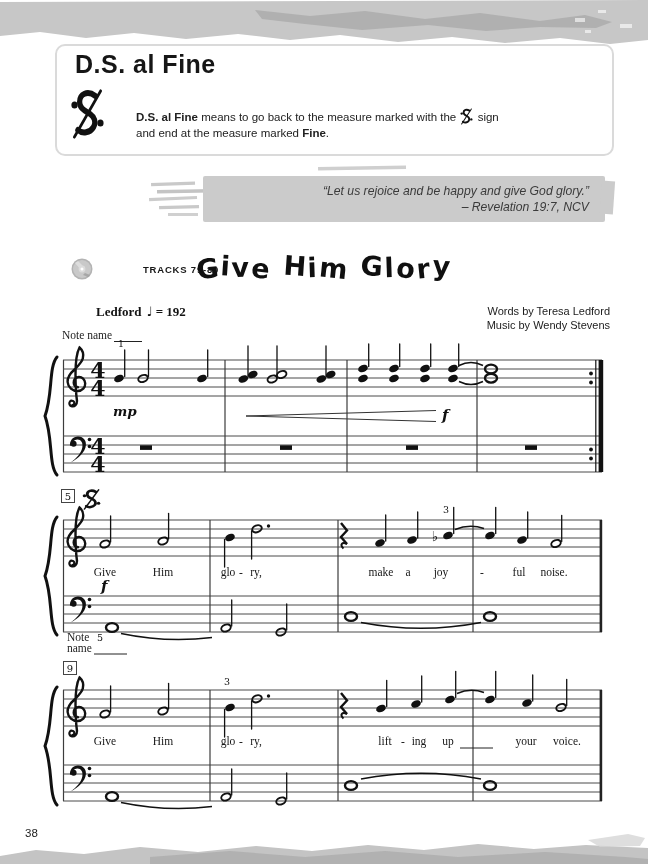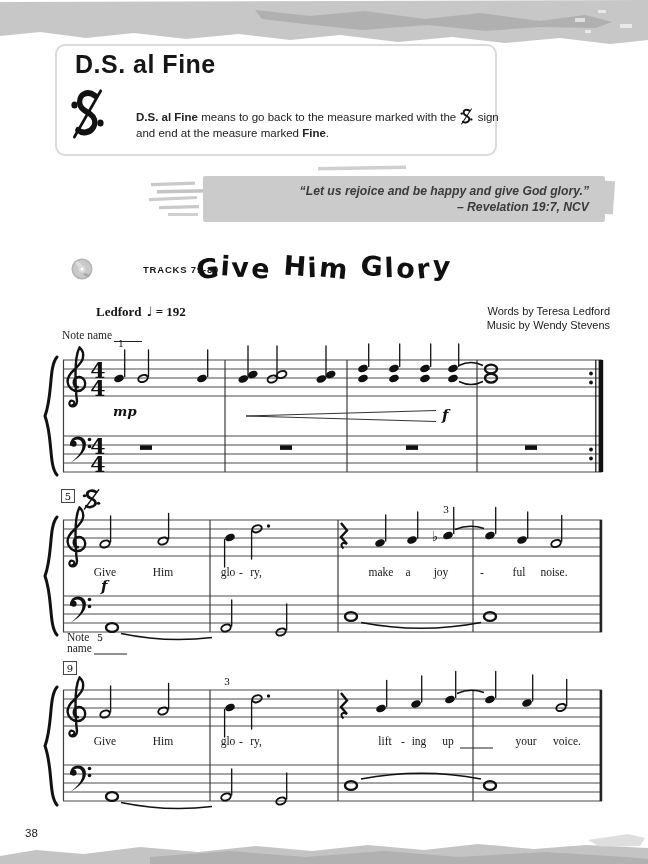--- a/index.html
+++ b/index.html
@@ -18,37 +18,37 @@
   .lbl{font:11.5px "Liberation Serif",serif;fill:#222;}
   .fing{font:9.5px "DejaVu Serif",serif;fill:#111;text-anchor:middle;}
   .mnum{font:10px "DejaVu Serif",serif;fill:#111;text-anchor:middle;}
   .ts{font:bold 22px "DejaVu Serif",serif;fill:#111;text-anchor:middle;}
   .dynmp{font:italic bold 13.5px "DejaVu Serif",serif;fill:#111;}
   .dynf{font:italic bold 15px "DejaVu Serif",serif;fill:#111;}
   .flat{font:14px "DejaVu Sans",sans-serif;fill:#111;text-anchor:middle;}
   .blank{stroke:#222;stroke-width:1;}
 
   
-  .lesson-box{position:absolute;left:55px;top:44px;width:442px;height:112px;z-index:2;
+  .lesson-box{position:absolute;left:55px;top:44px;width:559px;height:112px;z-index:2;
       background:#fff;border:2px solid #dadada;border-radius:10px;box-sizing:border-box;}
   .lesson-box h1{position:absolute;left:18px;top:4px;margin:0;font-size:25px;font-weight:bold;
       letter-spacing:.5px;color:#161616;}
   .big-segno{position:absolute;left:13px;top:42px;}
   .lesson-text{position:absolute;left:66px;top:49px;width:440px;margin:13px;
       font-size:11.5px;line-height:15.5px;color:#222;}
   .lesson-text b{font-weight:bold;}
   .inline-segno{vertical-align:-4px;margin:0 1px;}
 
   
   .quote-band{position:absolute;left:203px;top:176px;width:402px;height:46px;z-index:2;
       background:#cbcbcb;border-radius:2px;}
   .quote-band:after{content:"";position:absolute;right:-9px;top:5px;width:13px;height:33px;
       background:#cbcbcb;transform:rotate(4deg);}
   .quote-inner{padding:7px 16px 0 0;text-align:right;font-style:italic;font-size:12.2px;
-      line-height:16px;color:#3b3b3b;font-weight:bold;}
+      line-height:16px;color:#3b3b3b;}
 
   
   .tracks{position:absolute;left:70px;top:257px;z-index:2;display:flex;align-items:center;gap:41px;}
   .tracks-label{margin-left:8px;font-weight:bold;font-size:9.5px;letter-spacing:.8px;color:#161616;}
 
   
   .song-title{position:absolute;left:50%;top:252px;transform:translateX(-50%);z-index:2;
       font-family:"DejaVu Sans",sans-serif;font-weight:bold;font-size:27px;letter-spacing:2px;
       color:#101010;white-space:nowrap;}
   .t-ch{display:inline-block;}

